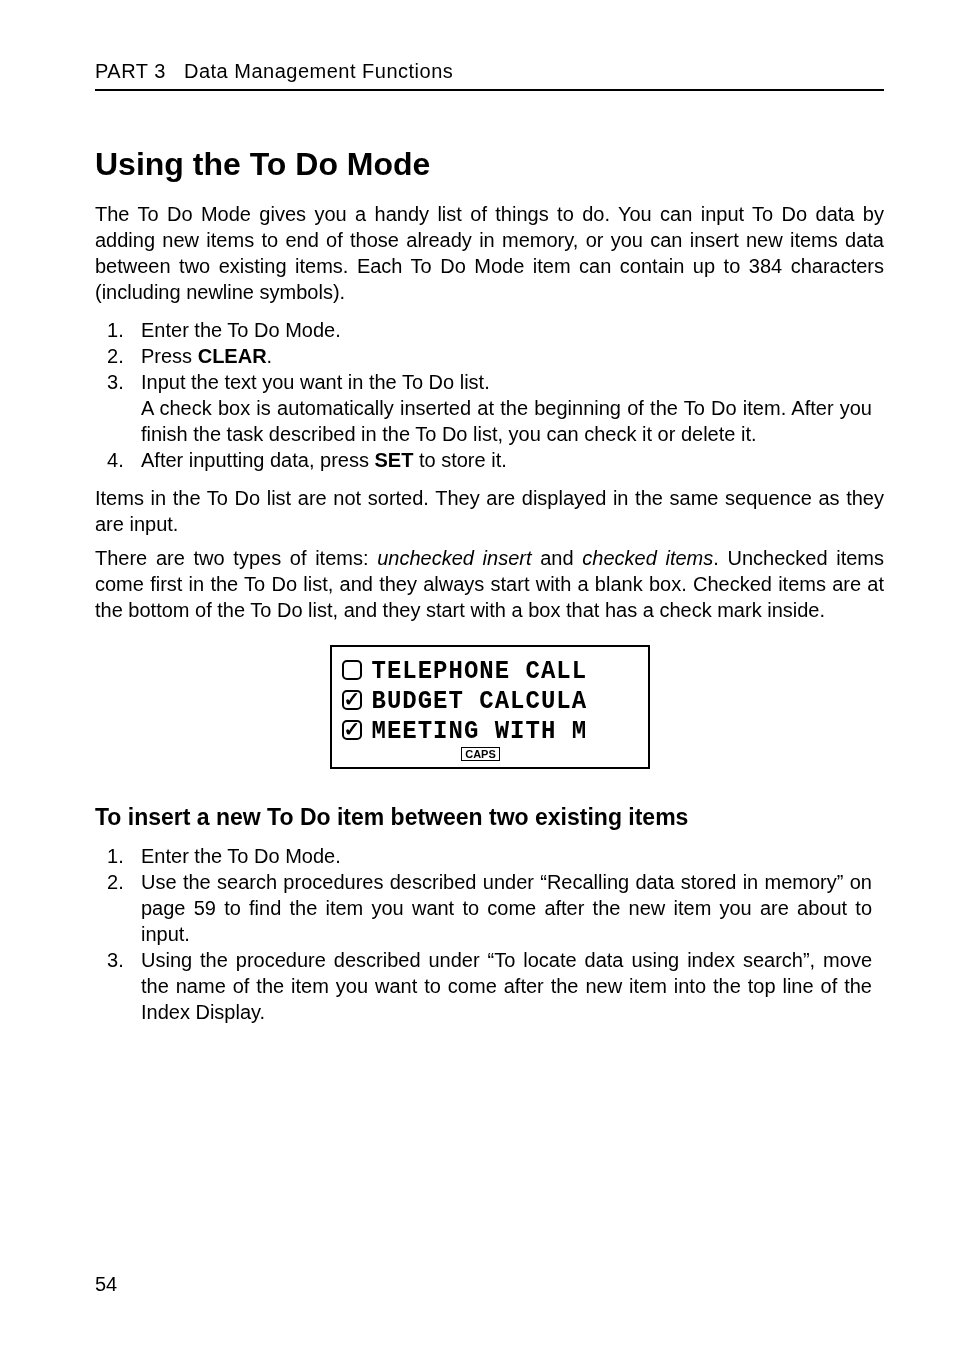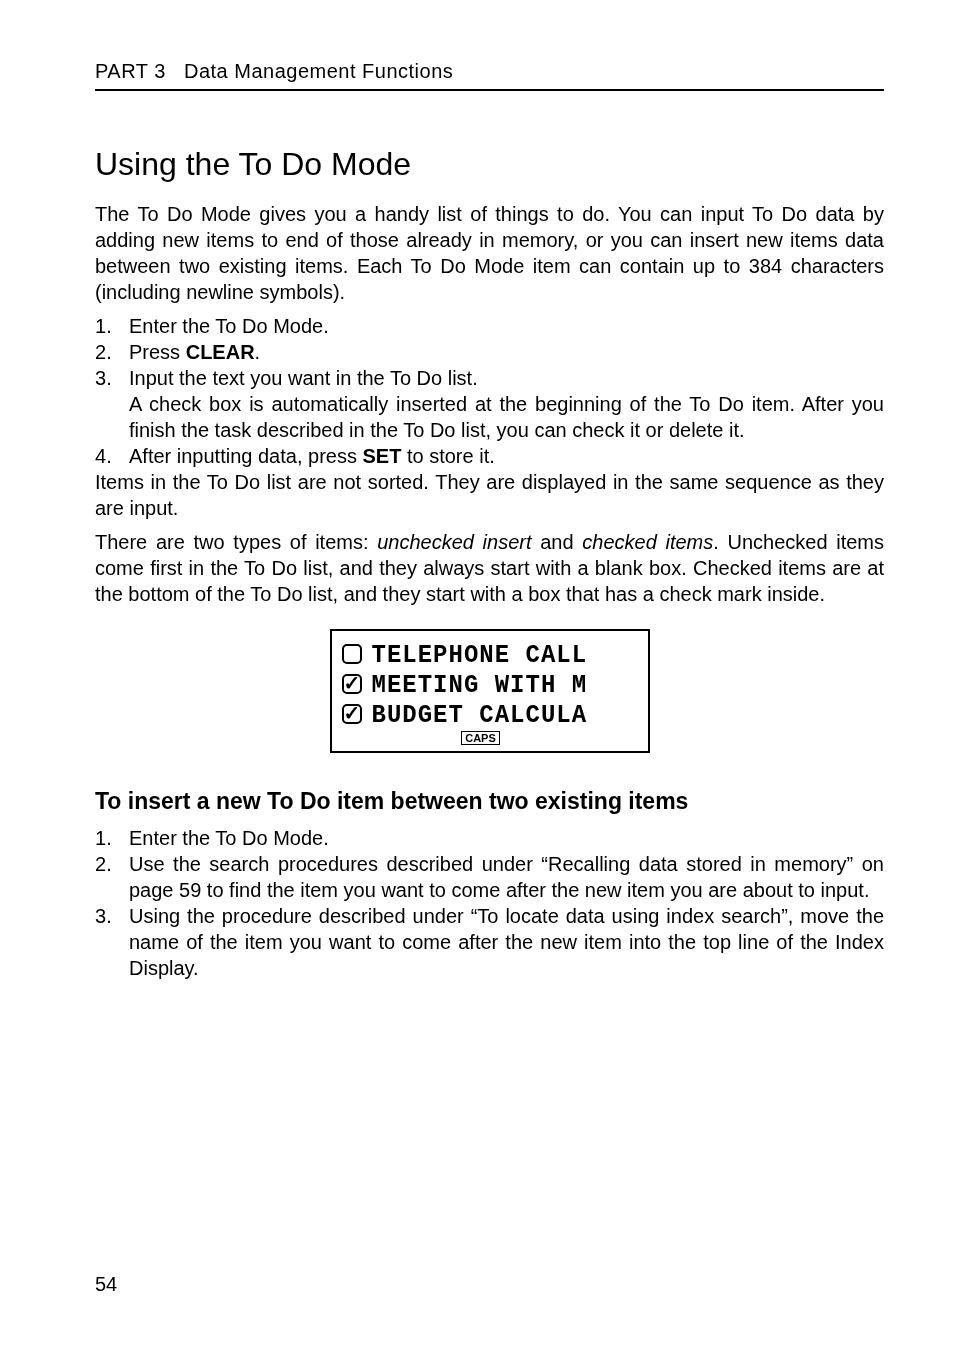--- a/index.html
+++ b/index.html
@@ -21,38 +21,38 @@
     letter-spacing: 0.5px;
     margin-bottom: 6px;
   }
   .head-rule {
     border: none;
     border-top: 2px solid #000;
     margin: 0 0 55px 0;
   }
   h1.title {
     font-size: 32px;
-    font-weight: normal;
+    font-weight: bold;
     margin: 0 0 18px 0;
   }
   h2.subhead {
     font-size: 23px;
     font-weight: bold;
     margin: 35px 0 10px 0;
   }
   p.body {
     font-size: 20px;
     line-height: 1.3;
     margin: 0 0 8px 0;
     text-align: justify;
   }
   ol.steps {
     list-style: none;
     padding: 0;
-    margin: 0;
+    margin: 12px;
     counter-reset: step;
   }
   ol.steps > li {
     counter-increment: step;
     font-size: 20px;
     line-height: 1.3;
     margin: 0;
     padding-left: 34px;
     position: relative;
     text-align: justify;
@@ -164,25 +164,25 @@
   </p>
 
   <div class="lcd-wrap">
     <div class="lcd">
       <div class="lcd-row">
         <span class="box"></span>
         <span class="lcd-text">TELEPHONE CALL</span>
       </div>
       <div class="lcd-row">
         <span class="box checked"></span>
-        <span class="lcd-text">MEETING WITH M</span>
+        <span class="lcd-text">BUDGET CALCULA</span>
       </div>
       <div class="lcd-row">
         <span class="box checked"></span>
-        <span class="lcd-text">BUDGET CALCULA</span>
+        <span class="lcd-text">MEETING WITH M</span>
       </div>
       <div class="caps-row">
         <span class="caps-badge">CAPS</span>
       </div>
     </div>
   </div>
 
   <h2 class="subhead">To insert a new To Do item between two existing items</h2>
   <ol class="steps">
     <li><span>Enter the To Do Mode.</span></li>

